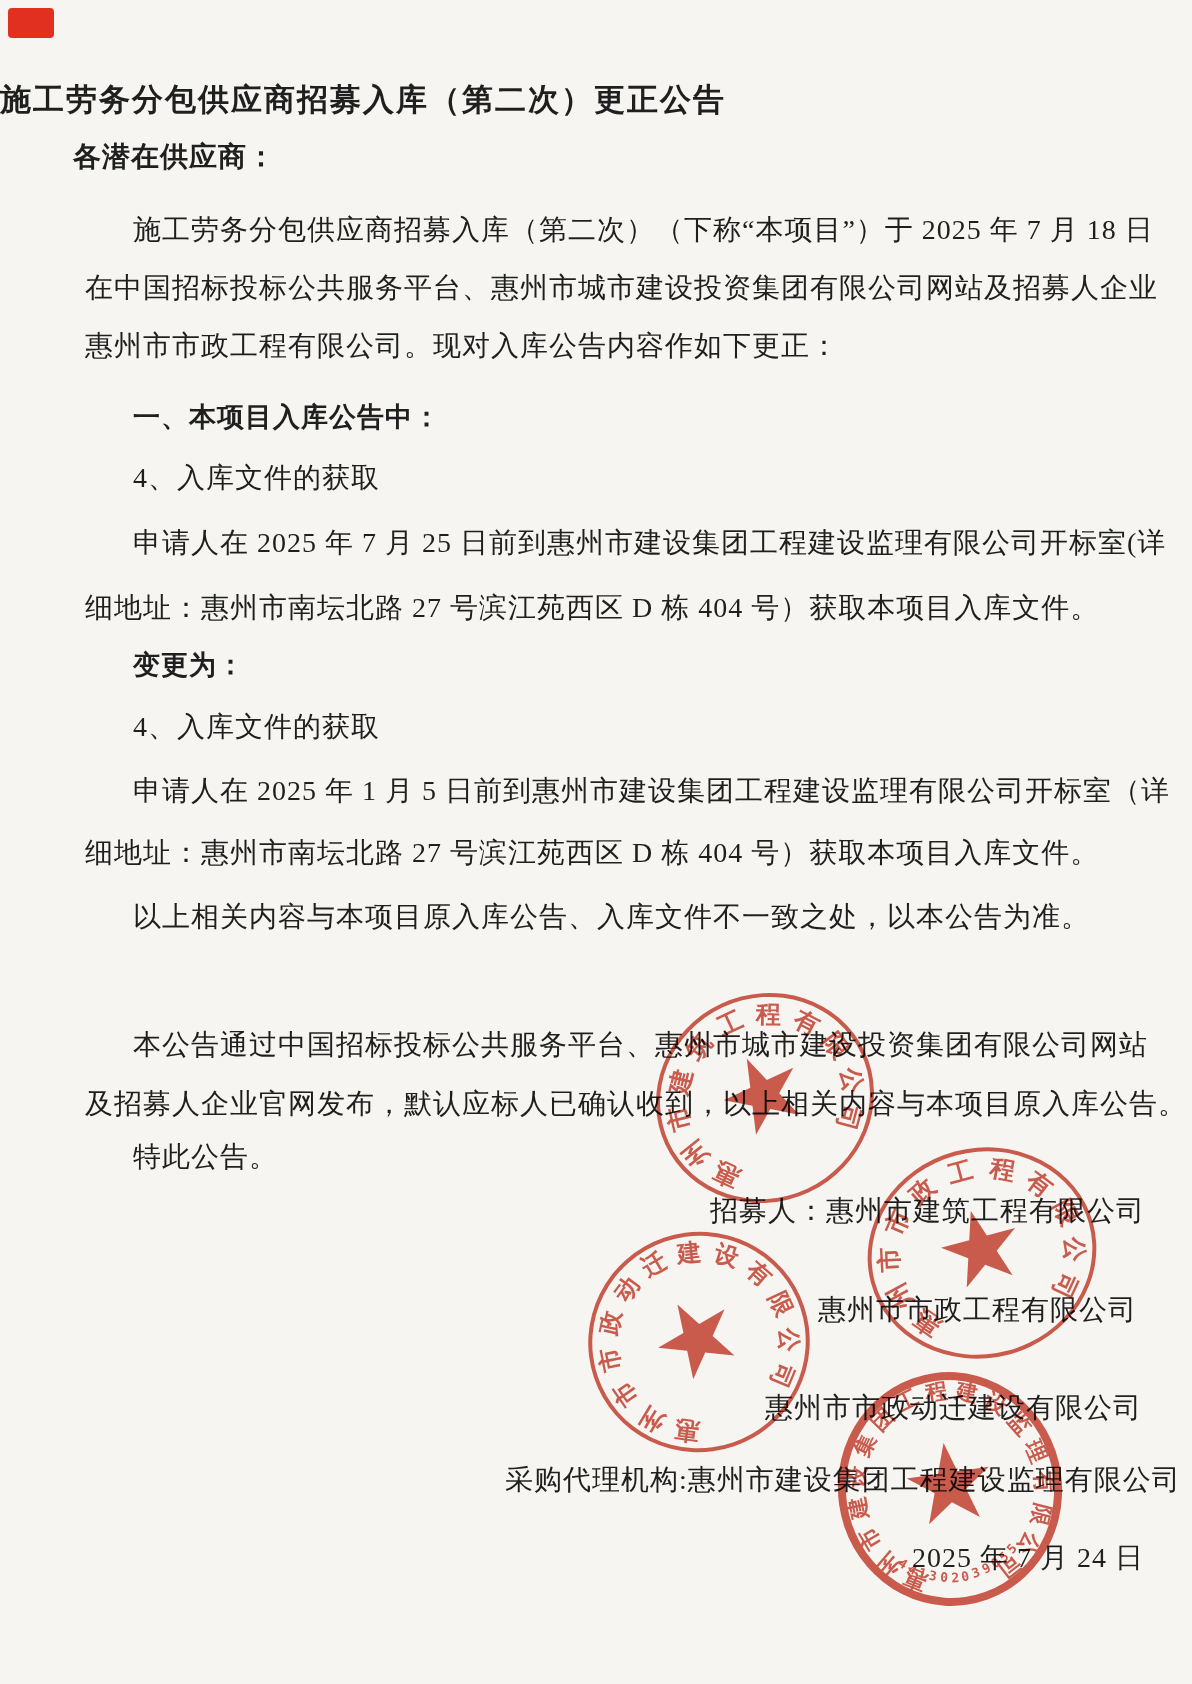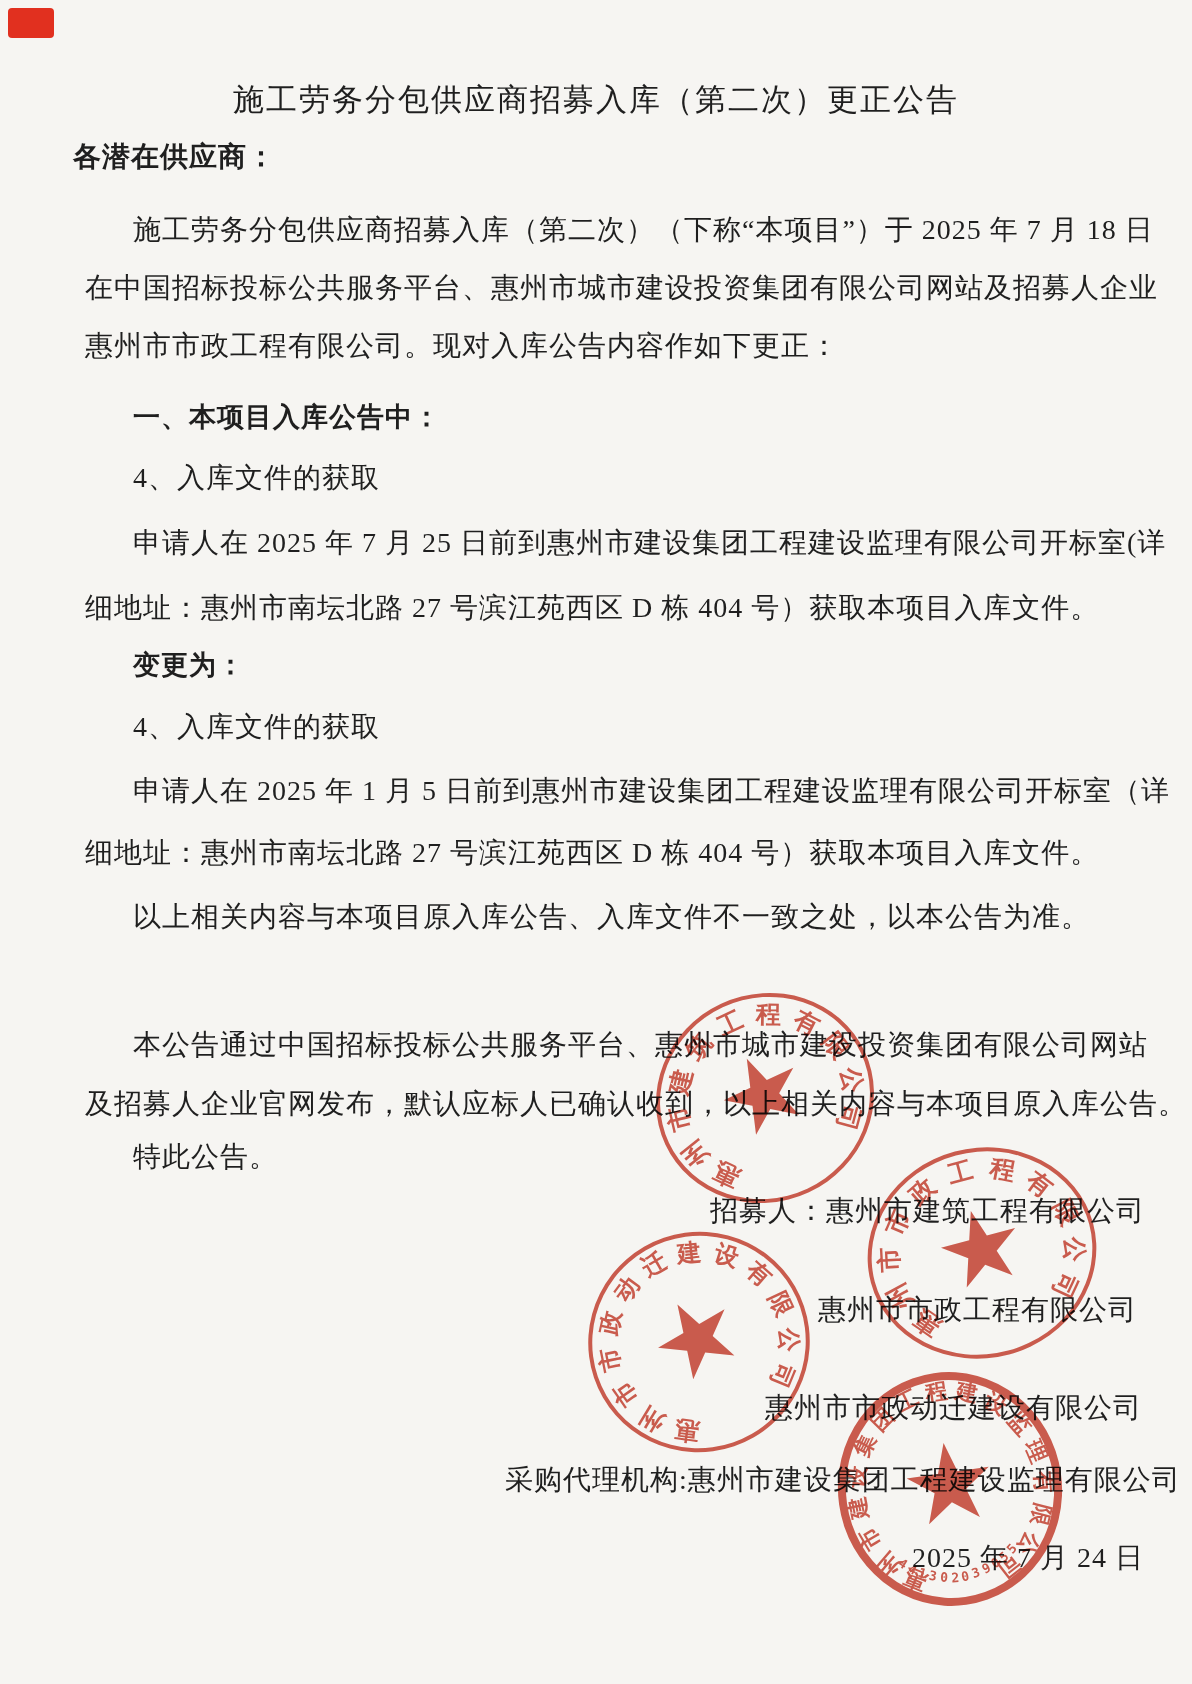--- a/index.html
+++ b/index.html
@@ -9,23 +9,23 @@
   .page{
     position:relative; width:1192px; height:1684px; margin:0 auto;
     background:var(--paper);
     font-family:"Liberation Serif","DejaVu Serif",serif;
     color:var(--ink); overflow:hidden;
   }
   .marker{
     position:absolute; border-radius:4px; background:var(--marker);
   }
   .doc-title{
-    position:absolute; left:0; right:0; top:80px; text-align:center;
+    position:absolute; left:0; right:0; top:80px; 
     font-family:"Liberation Sans","DejaVu Sans",sans-serif;
-    font-size:31px; font-weight:normal; letter-spacing:2px; line-height:40px;
+    font-size:31px; font-weight:bold; letter-spacing:2px; line-height:40px;
   }
   .line{
     position:absolute; white-space:pre; font-size:28px; line-height:40px;
     letter-spacing:1px;
   }
   .line.bold{
     font-weight:bold; font-family:"Liberation Sans","DejaVu Sans",sans-serif;
     font-size:27px;
   }
   .stamps-layer{position:absolute; inset:0; pointer-events:none;}

